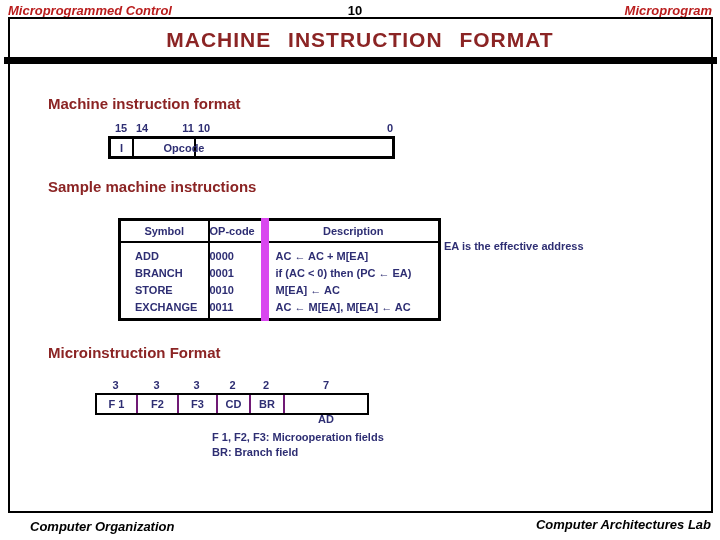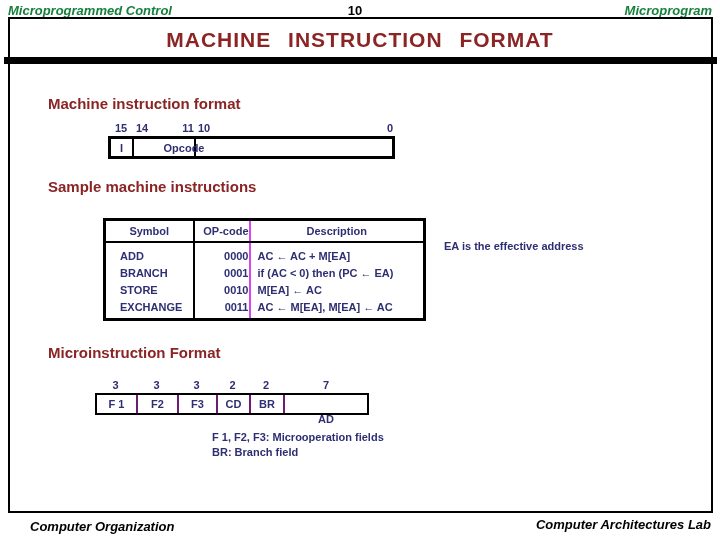--- a/index.html
+++ b/index.html
@@ -2,21 +2,21 @@
 <html><head>
 <meta charset="utf-8">
 <style>
   html,body{margin:0;padding:0;}
   body{
     width:720px;height:540px;position:relative;background:#ffffff;
     font-family:"Liberation Sans", sans-serif;overflow:hidden;
     -webkit-font-smoothing:none;
   }
   .abs{position:absolute;}
-  .hdr-txt{font-size:13px;font-weight:bold;font-style:italic;color:#15803d;text-align:center;}
+  .hdr-txt{font-size:13px;font-weight:bold;font-style:italic;color:#b91c1c;text-align:center;}
   .page-num{font-size:13px;font-weight:bold;color:#000;font-style:normal;}
   .slide-frame{
     left:8px;top:17px;width:705px;height:496px;
     border:2px solid #000;box-sizing:border-box;background:#fff;
   }
   .slide-title{
     left:0;right:0;top:28px;text-align:center;
     font-size:21px;font-weight:bold;letter-spacing:1px;word-spacing:10px;
     color:#8B2424;
   }
@@ -38,27 +38,27 @@
   }
   .mif-cell{
     border-right:2px solid #000;display:flex;align-items:center;justify-content:center;
     font-size:11px;font-weight:bold;color:#2E2E73;box-sizing:border-box;
   }
   .cell-i{width:23px;}
   .cell-op{width:62px;padding-left:40px;}
   .cell-ad{flex:1;border-right:none;}
 
   
-  .smp-table{left:103px;top:218px;}
+  .smp-table{left:118px;top:218px;}
   table{border-collapse:collapse;table-layout:fixed;width:320px;border:3px solid #000;}
   th,td{font-size:11px;font-weight:bold;color:#2E2E73;padding:0;overflow:hidden;white-space:nowrap;}
   th{height:20px;text-align:center;border-bottom:2px solid #000;}
   td{height:17px;}
   .c1{border-right:2px solid #000;}
-  .c2{border-right:2px solid #d946ef;text-align:right;}
+  .c2{border-right:8px solid #d946ef;text-align:left;}
   td.sym{padding-left:14px;}
   td.dsc{padding-left:7px;}
   tr.first td{padding-top:4px;}
   tr.last td{padding-bottom:3px;}
 
   
   .uif{left:95px;top:379px;width:274px;}
   .uif-nums{display:flex;height:14px;font-size:11px;font-weight:bold;color:#2E2E73;}
   .uif-nums span{display:block;text-align:center;}
   .w1{width:41px;}.w2{width:41px;}.w3{width:39px;}.w4{width:33px;}.w5{width:34px;}.w6{width:86px;}

